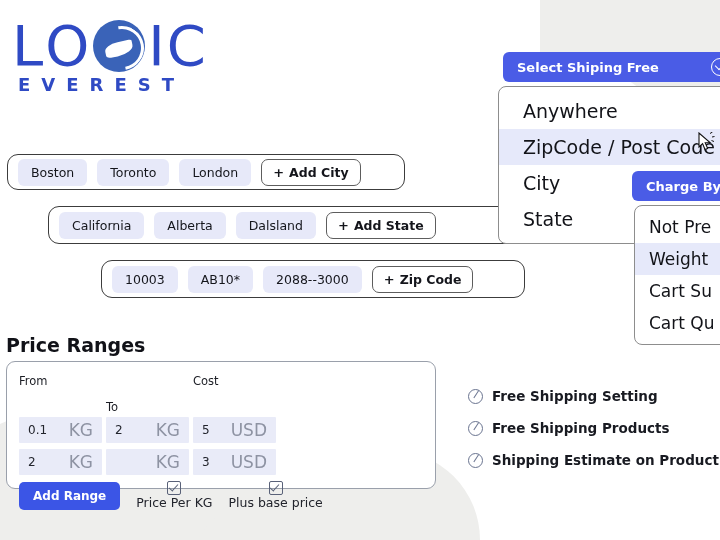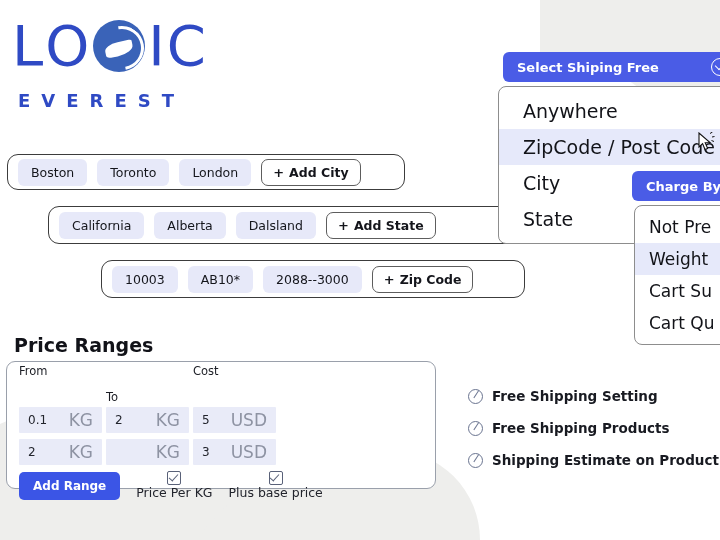--- a/index.html
+++ b/index.html
@@ -98,21 +98,21 @@
     background: #ffffff;
     border-radius: 50% 10% 60% 20%;
     transform: rotate(-12deg);
   }
   .logo-sub {
     font-family: "DejaVu Sans", sans-serif;
     font-size: 18px;
     font-weight: 700;
     color: #2f4ac4;
     letter-spacing: 11px;
-    margin-top: 16px;
+    margin-top: 0;
     margin-left: 6px;
   }
 
   
   .chip-row {
     position: absolute;
     border: 1.6px solid #3c3c3c;
     border-radius: 11px;
     background: #ffffff;
     display: flex;
@@ -146,36 +146,36 @@
   }
   .plus { font-weight: 700; font-size: 13px; }
 
   #row-city  { left: 7px;   top: 154px; width: 398px; height: 36px; }
   #row-state { left: 48px;  top: 206px; width: 492px; height: 38px; }
   #row-zip   { left: 101px; top: 260px; width: 424px; height: 38px; }
 
   
   .pr-title {
     position: absolute;
-    left: 14px; top: 334px;
+    left: 6px; top: 334px;
     font-size: 19px;
     font-weight: 700;
     color: #111218;
     font-family: "DejaVu Sans", sans-serif;
     text-align: right;
   }
   .pr-panel {
     position: absolute;
     left: 6px; top: 361px;
     width: 430px; height: 128px;
     border: 1.2px solid #9aa0ab;
     border-radius: 9px;
     background: #ffffff;
     box-sizing: border-box;
-    padding: 2px 12px;
+    padding: 12px 12px;
   }
   .pr-heads {
     display: flex;
     font-size: 11.5px;
     color: #1b1d24;
     font-family: "DejaVu Sans", sans-serif;
     margin-bottom: 3px;
   }
   .pr-heads span { display: block; }
   .pr-h1 { width: 87px; }

